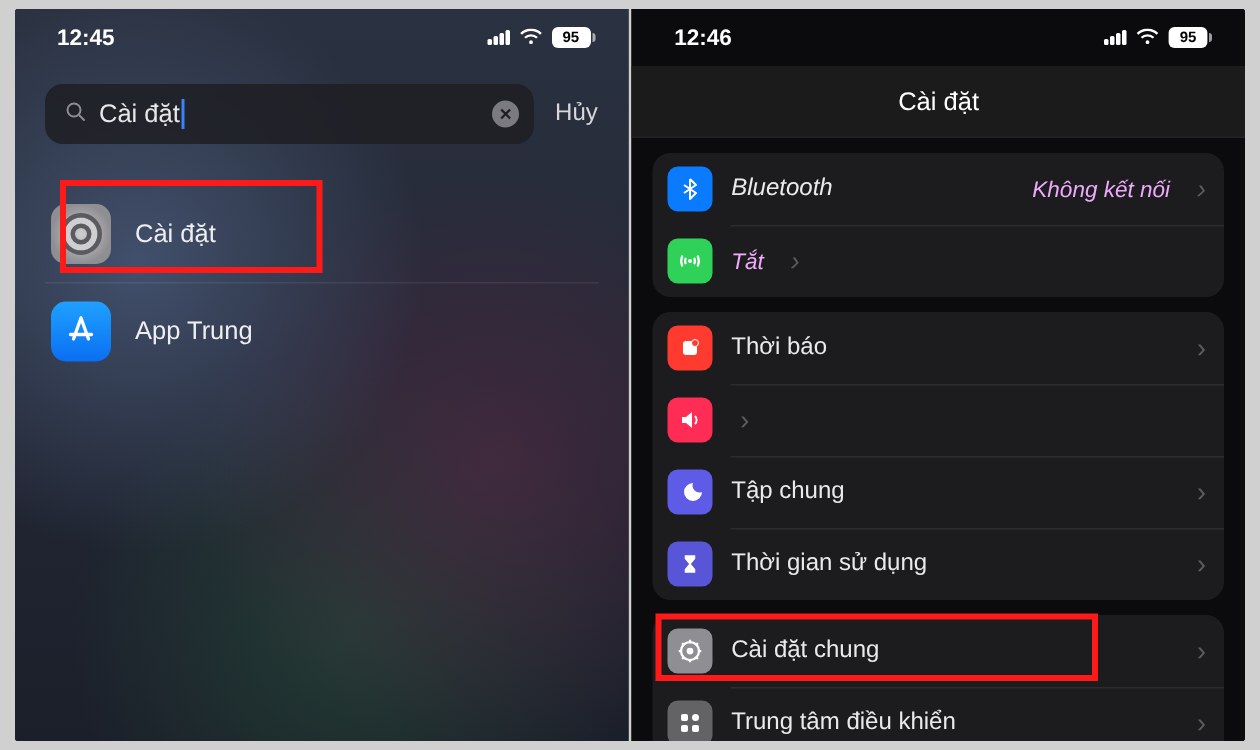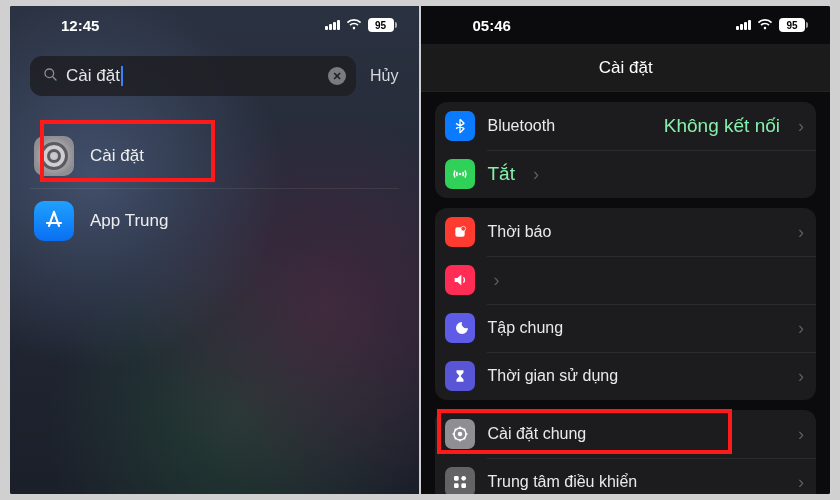--- a/index.html
+++ b/index.html
@@ -45,21 +45,20 @@
   }
   
   .statusbar {
     height: 38px;
     display: flex;
     align-items: center;
     justify-content: space-between;
     padding: 0 22px 0 28px;
     font-size: 15px;
     font-weight: 600;
-    margin-left: 23px;
   }
   .status-right { display: flex; align-items: center; gap: 6px; }
   .sig { display: inline-flex; gap: 1.5px; align-items: flex-end; }
   .sig span { width: 2.5px; background: #fff; display: inline-block; border-radius:1px;}
   .sig span:nth-child(1){height:4px}
   .sig span:nth-child(2){height:6px}
   .sig span:nth-child(3){height:8px}
   .sig span:nth-child(4){height:10px}
   .wifi { width:16px; height:12px; position:relative; }
   .wifi svg { display:block; }
@@ -124,35 +123,35 @@
   }
   
   .settings-header {
     height:48px; display:flex; align-items:center; justify-content:center;
     background:rgba(30,30,32,.85);
     font-size:17px; font-weight:500;
     border-bottom:1px solid rgba(255,255,255,.04);
   }
   .settings-body { padding-top:6px; }
   .group { margin: 10px 14px 10px 14px; background:#1c1c1e; border-radius:12px; overflow:hidden;}
-  .group.tight { margin-top:4px; }
+  .group.tight { margin-top:4px;font-style:italic; }
   .row {
     display:flex; align-items:center; padding:9px 12px 9px 10px;
     gap:12px; min-height:44px; position:relative;
   }
   .row + .row::before {
     content:""; position:absolute; top:0; left:52px; right:0; height:1px;
     background:rgba(255,255,255,.07);
   }
   .row-icon {
     width:30px; height:30px; border-radius:7px; flex-shrink:0;
     display:flex; align-items:center; justify-content:center;
   }
   .row-label { flex:1; font-size:16px; color:#eaeaec; }
-  .row-detail { font-size:19px; color:#86efac; }
+  .row-detail { font-size:15px; color:#f0abfc; }
   .chev { color:#5c5c62; font-size:18px; margin-left:6px; font-weight:300;}
   .bg-blue{background:#0a7aff}.bg-green{background:#30d158}
   .bg-red{background:#ff3b30}.bg-pink{background:#ff2d55}
   .bg-purple{background:#5e5ce6}
   .bg-hourglass{background:#5856d6}
   .bg-gray{background:#8e8e93}.bg-gray2{background:#636366}
 </style>
 </head>
 <body>
 
@@ -218,21 +217,21 @@
       </div>
     </div>
 
     <div class="hl-red" style="top:114px; left:30px; width:175px; height:62px;"></div>
   </div>
 
   <div class="divider"></div>
 
   <div class="phone right">
     <div class="statusbar">
-      <span>05:46</span>
+      <span>12:46</span>
       <span class="status-right">
         <span class="sig">
             <span></span>
             <span></span>
             <span></span>
             <span></span>
           </span>
         <span class="wifi">
           <svg viewBox="0 0 20 14" width="16" height="12">
               <path d="M10 12.5a1.6 1.6 0 100-3.2 1.6 1.6 0 000 3.2zm-4.3-4.6a6.2 6.2 0 018.6 0l1.4-1.4a8.2 8.2 0 00-11.4 0l1.4 1.4zM2.5 4.7a10.6 10.6 0 0115 0L19 3.3a12.6 12.6 0 00-18 0l1.5 1.4z" fill="#fff"></path>

